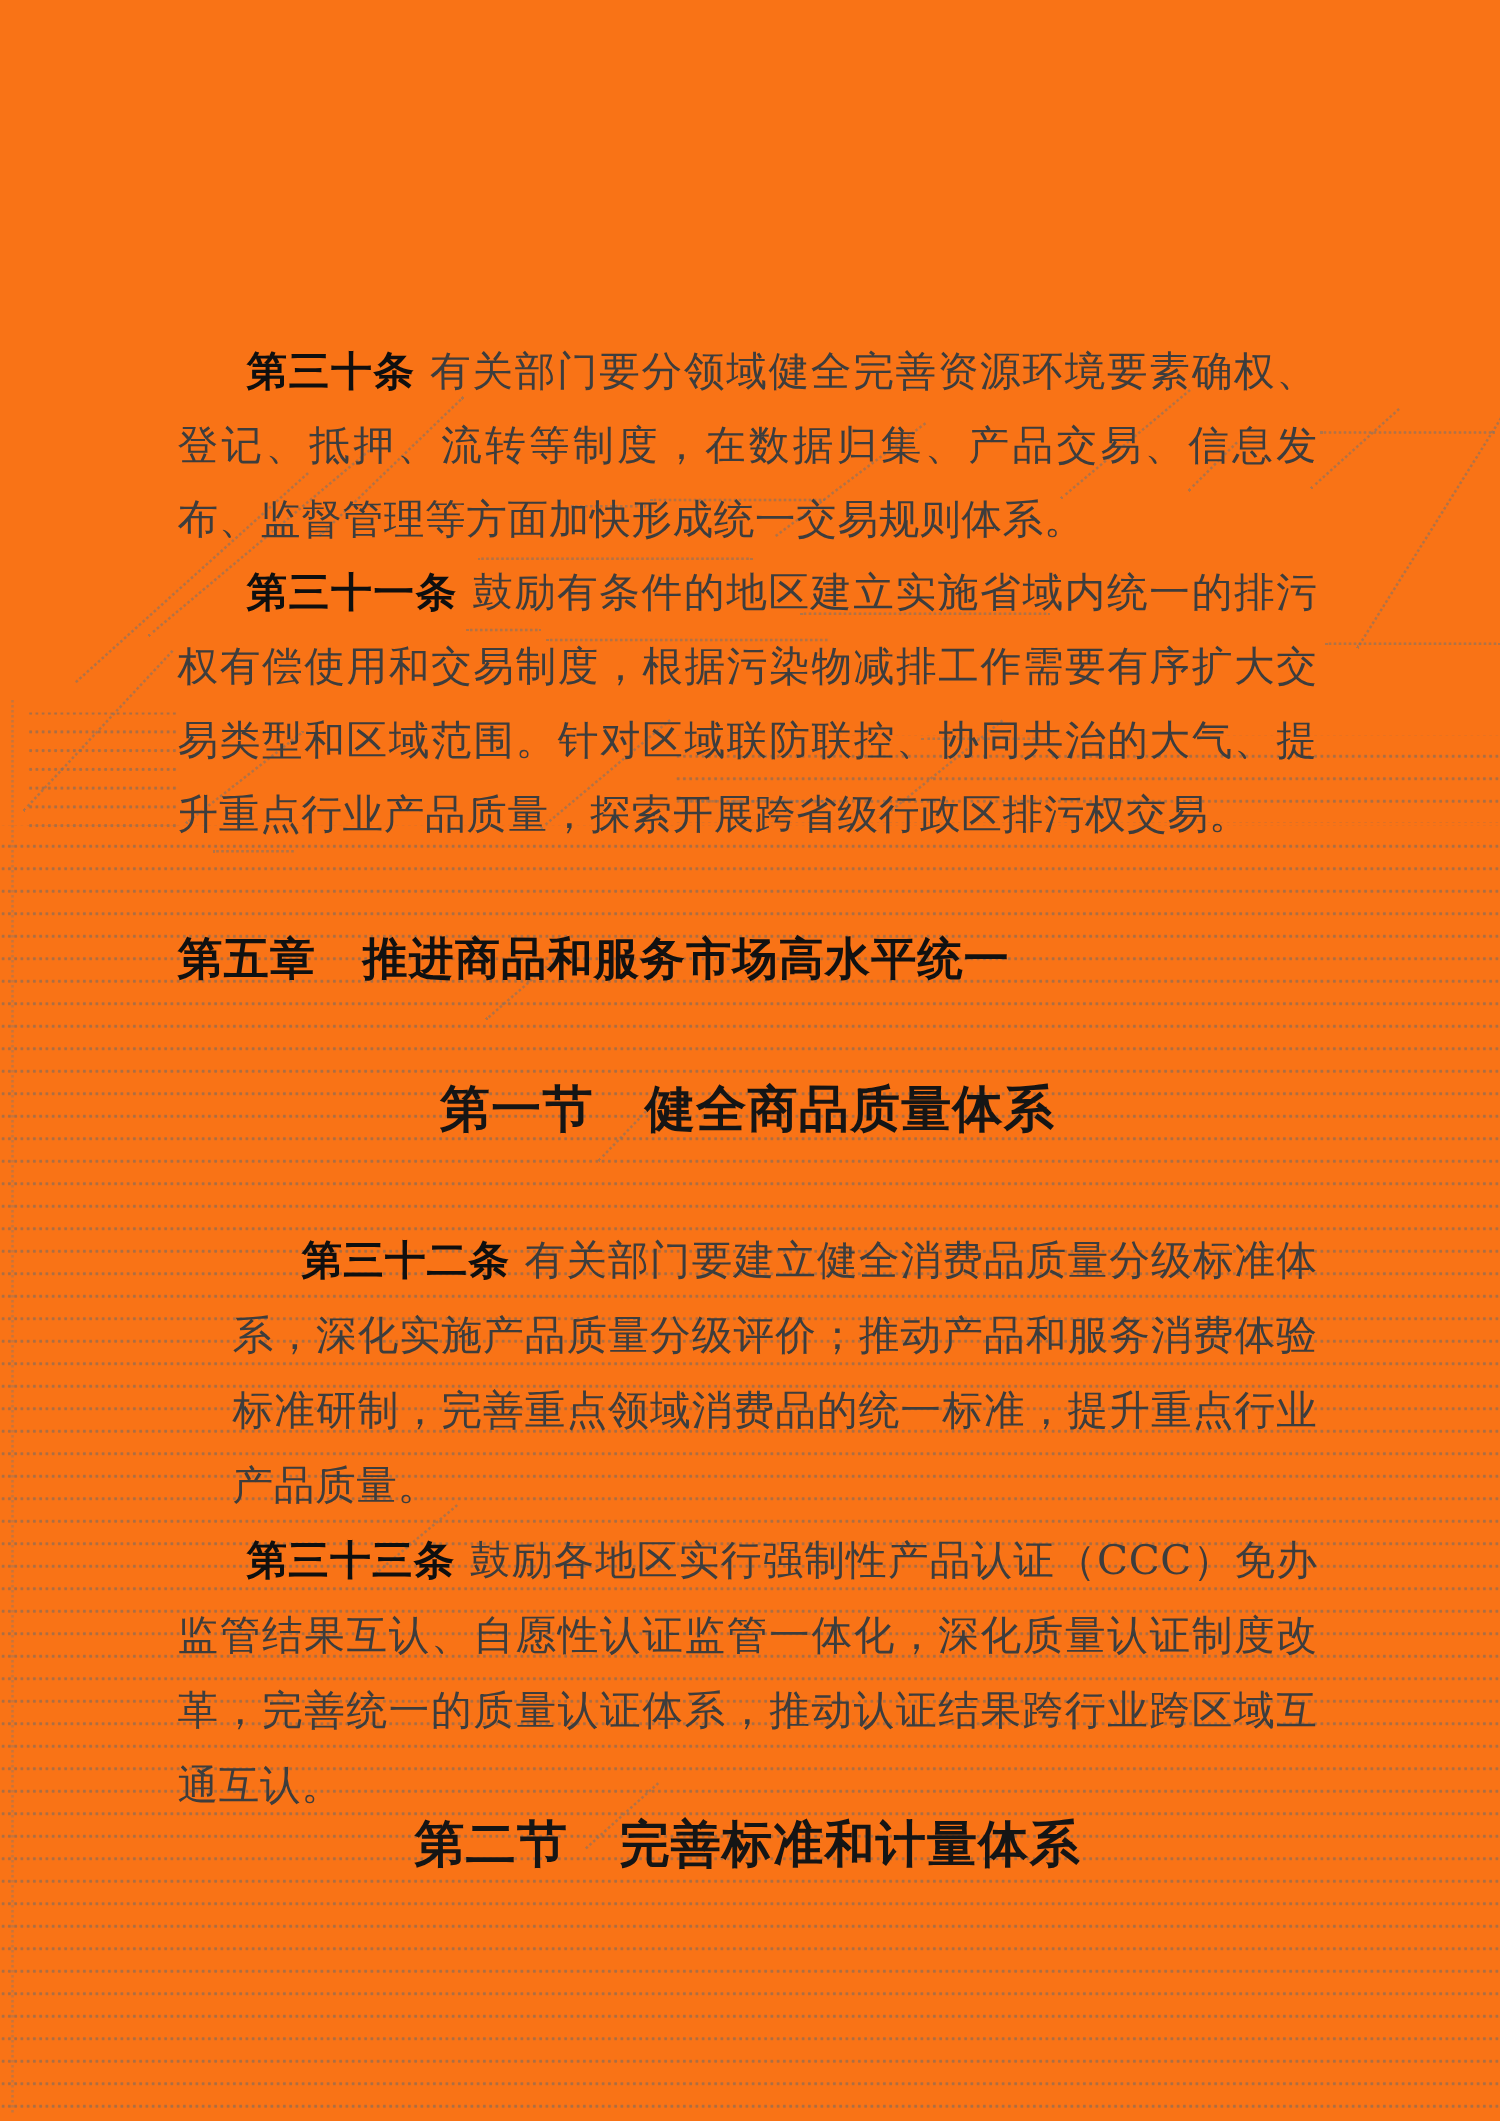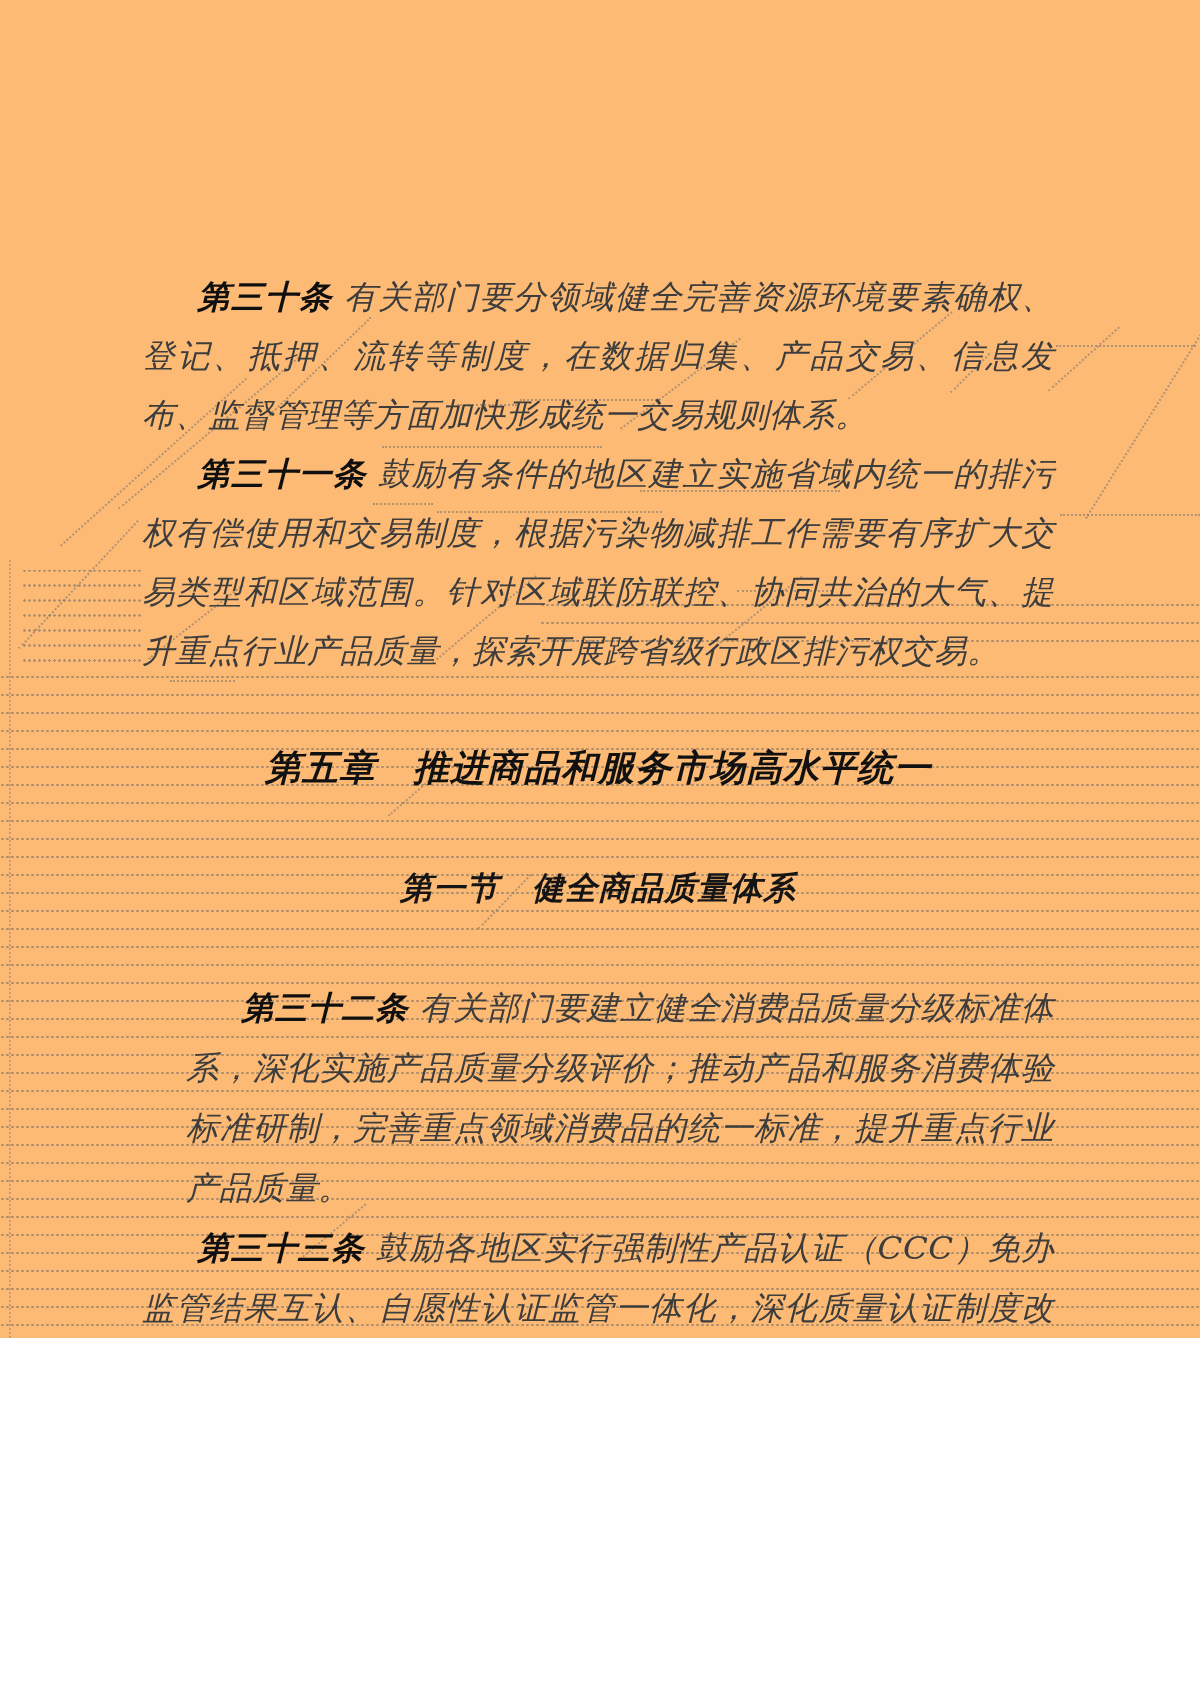--- a/index.html
+++ b/index.html
@@ -1,23 +1,22 @@
 <!DOCTYPE html>
 <html><head>
 <meta charset="utf-8">
 <style>
   * { margin:0; padding:0; box-sizing:border-box; }
   html, body { background:#ffffff; }
   .page {
     position:relative;
-    width:1200px; height:1338px;
-    background:#fdba74;
+    width:1200px; height:1697px;
+    background:#f97316;
     overflow:hidden;
     font-family:"DejaVu Serif","Liberation Serif",serif;
-    font-style:italic;
   }
   
   .dots {
     position:absolute;
     background-image: radial-gradient(circle, rgba(105,105,105,.55) 1px, rgba(105,105,105,0) 1.5px);
     background-size: 5px 18px;
     background-position: 0 8px;
     pointer-events:none;
   }
   .dots.fine { background-size: 5px 15px; }
@@ -51,29 +50,29 @@
     font-weight:700;
     color:#0f0f0f;
     margin-right:0.35em;
   }
   .chapter-heading {
     font-family:"DejaVu Sans","Liberation Sans",sans-serif;
     font-weight:700;
     color:#111111;
     font-size:36px;
     line-height:40px;
-    text-align:center;
+    text-align:left;
     margin-top:67px;
     letter-spacing:1px;
   }
   .section-heading {
     font-family:"DejaVu Sans","Liberation Sans",sans-serif;
     font-weight:700;
     color:#151515;
-    font-size:32px;
+    font-size:40px;
     line-height:36px;
     text-align:center;
     letter-spacing:1px;
   }
   .section-heading.s1 { margin-top:82px; }
   .section-heading.s2 { }
   .p32 { margin-top:72px;margin-left:44px; }
 </style>
 </head>
 <body>

